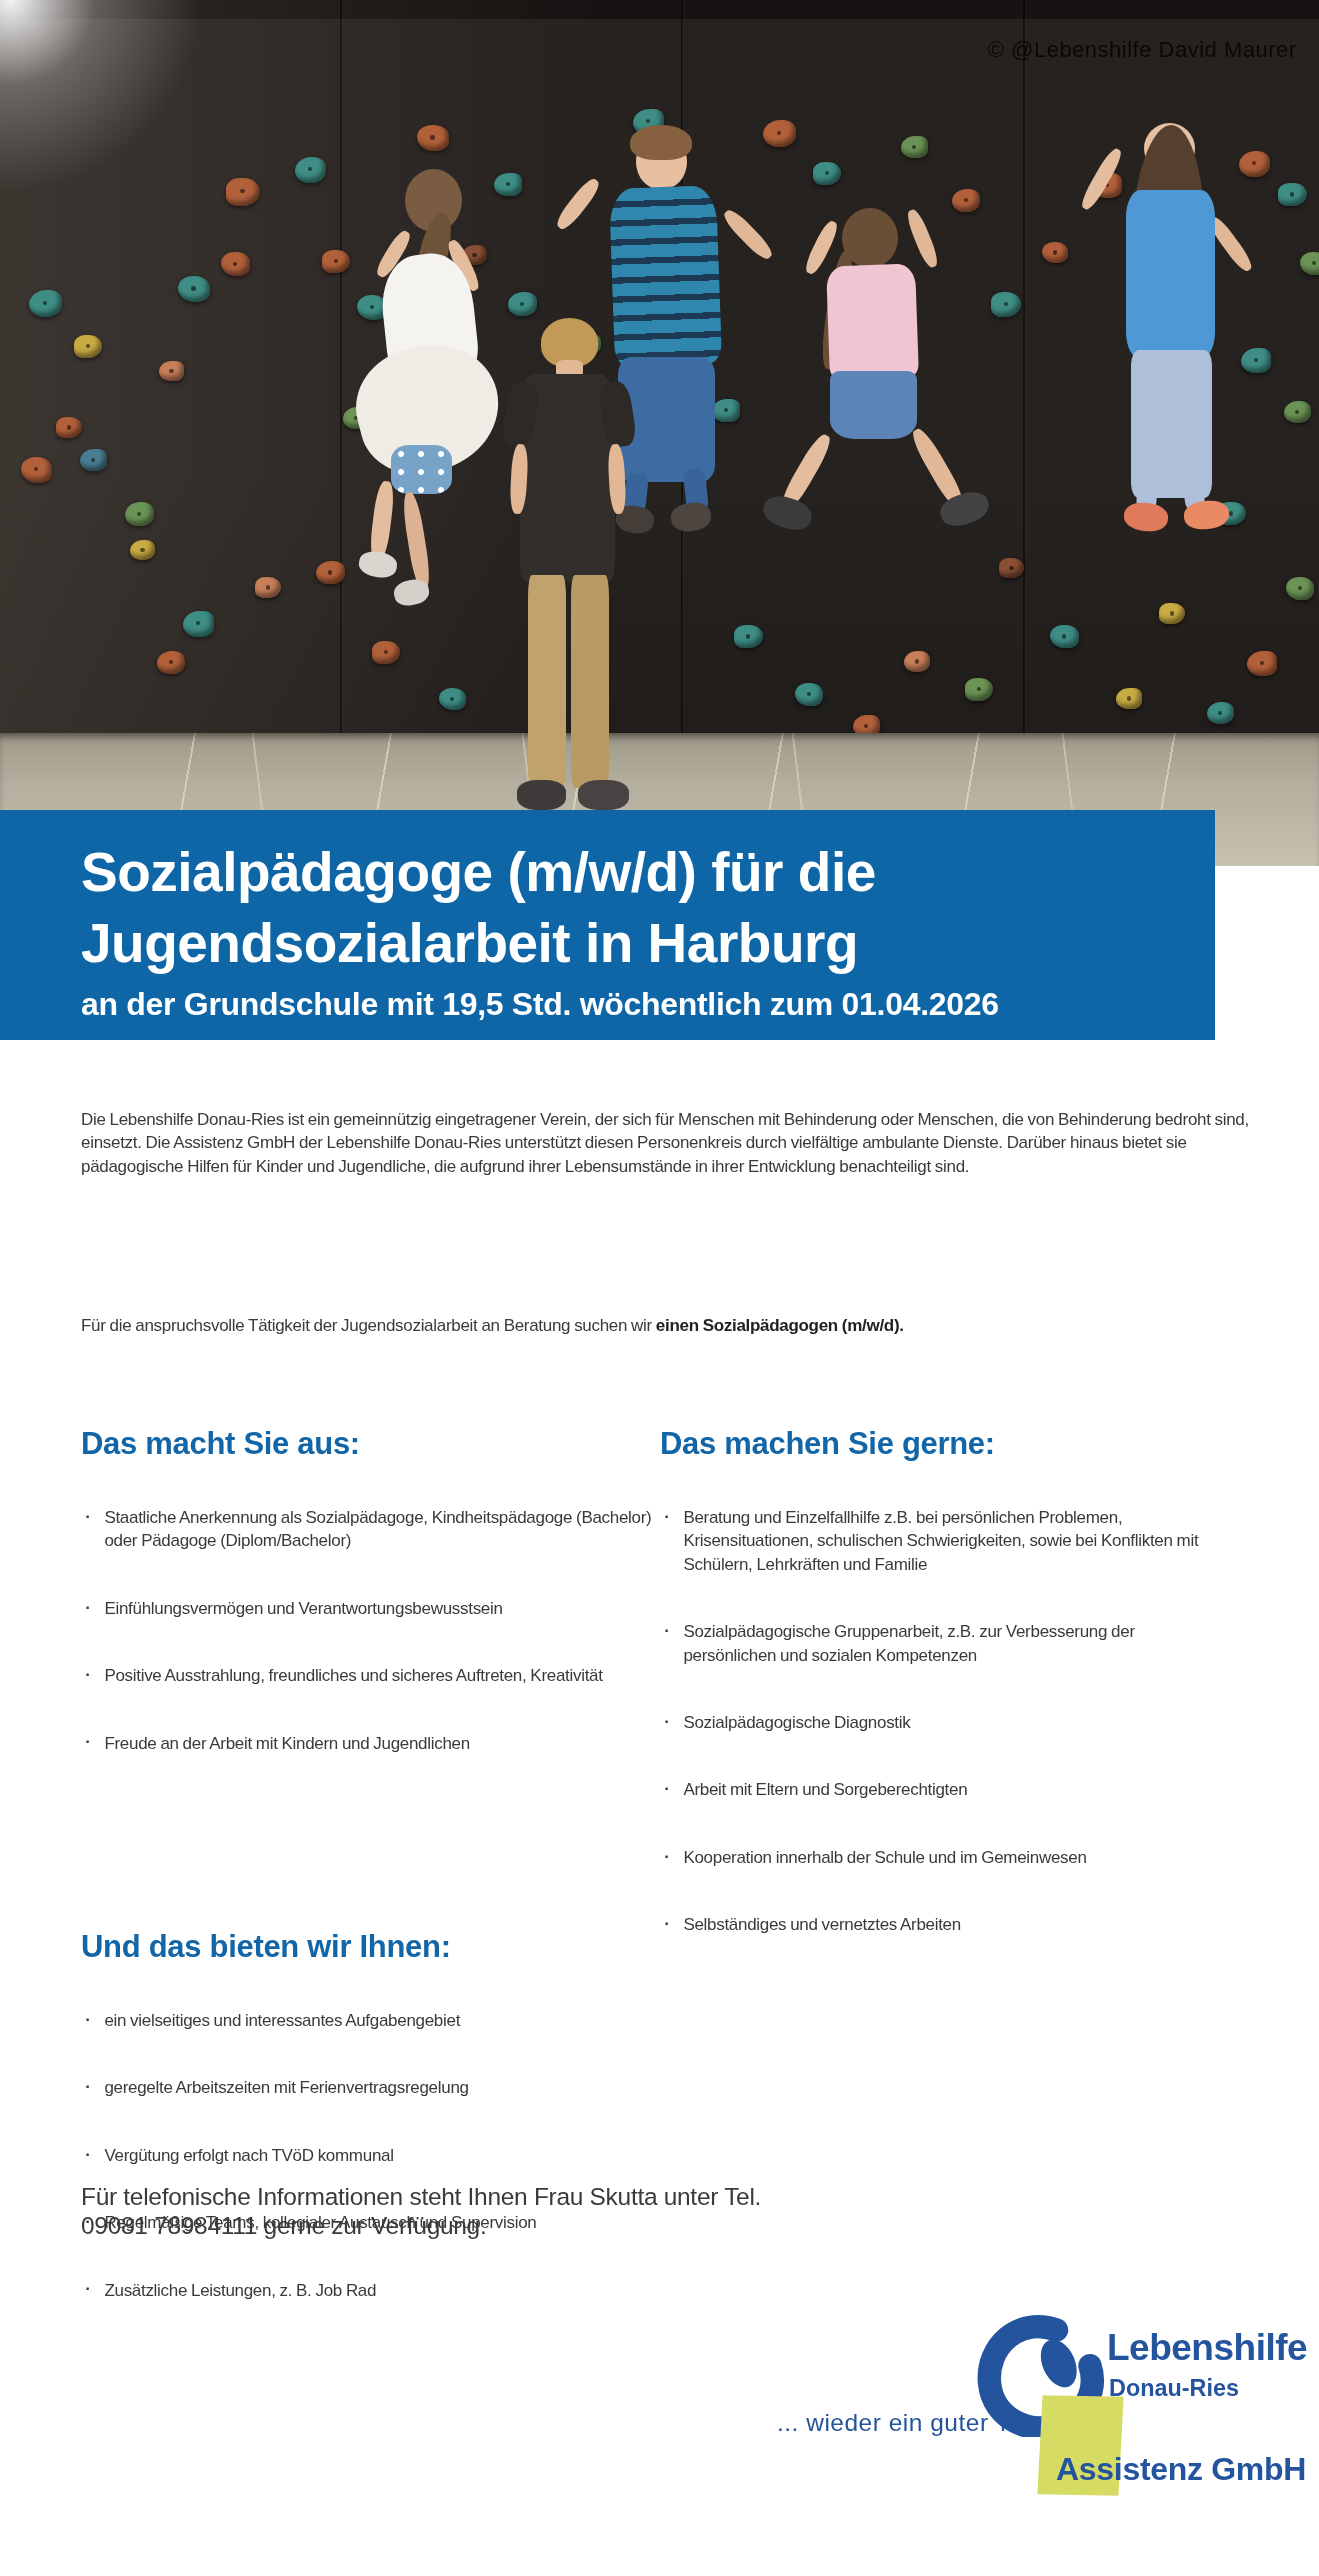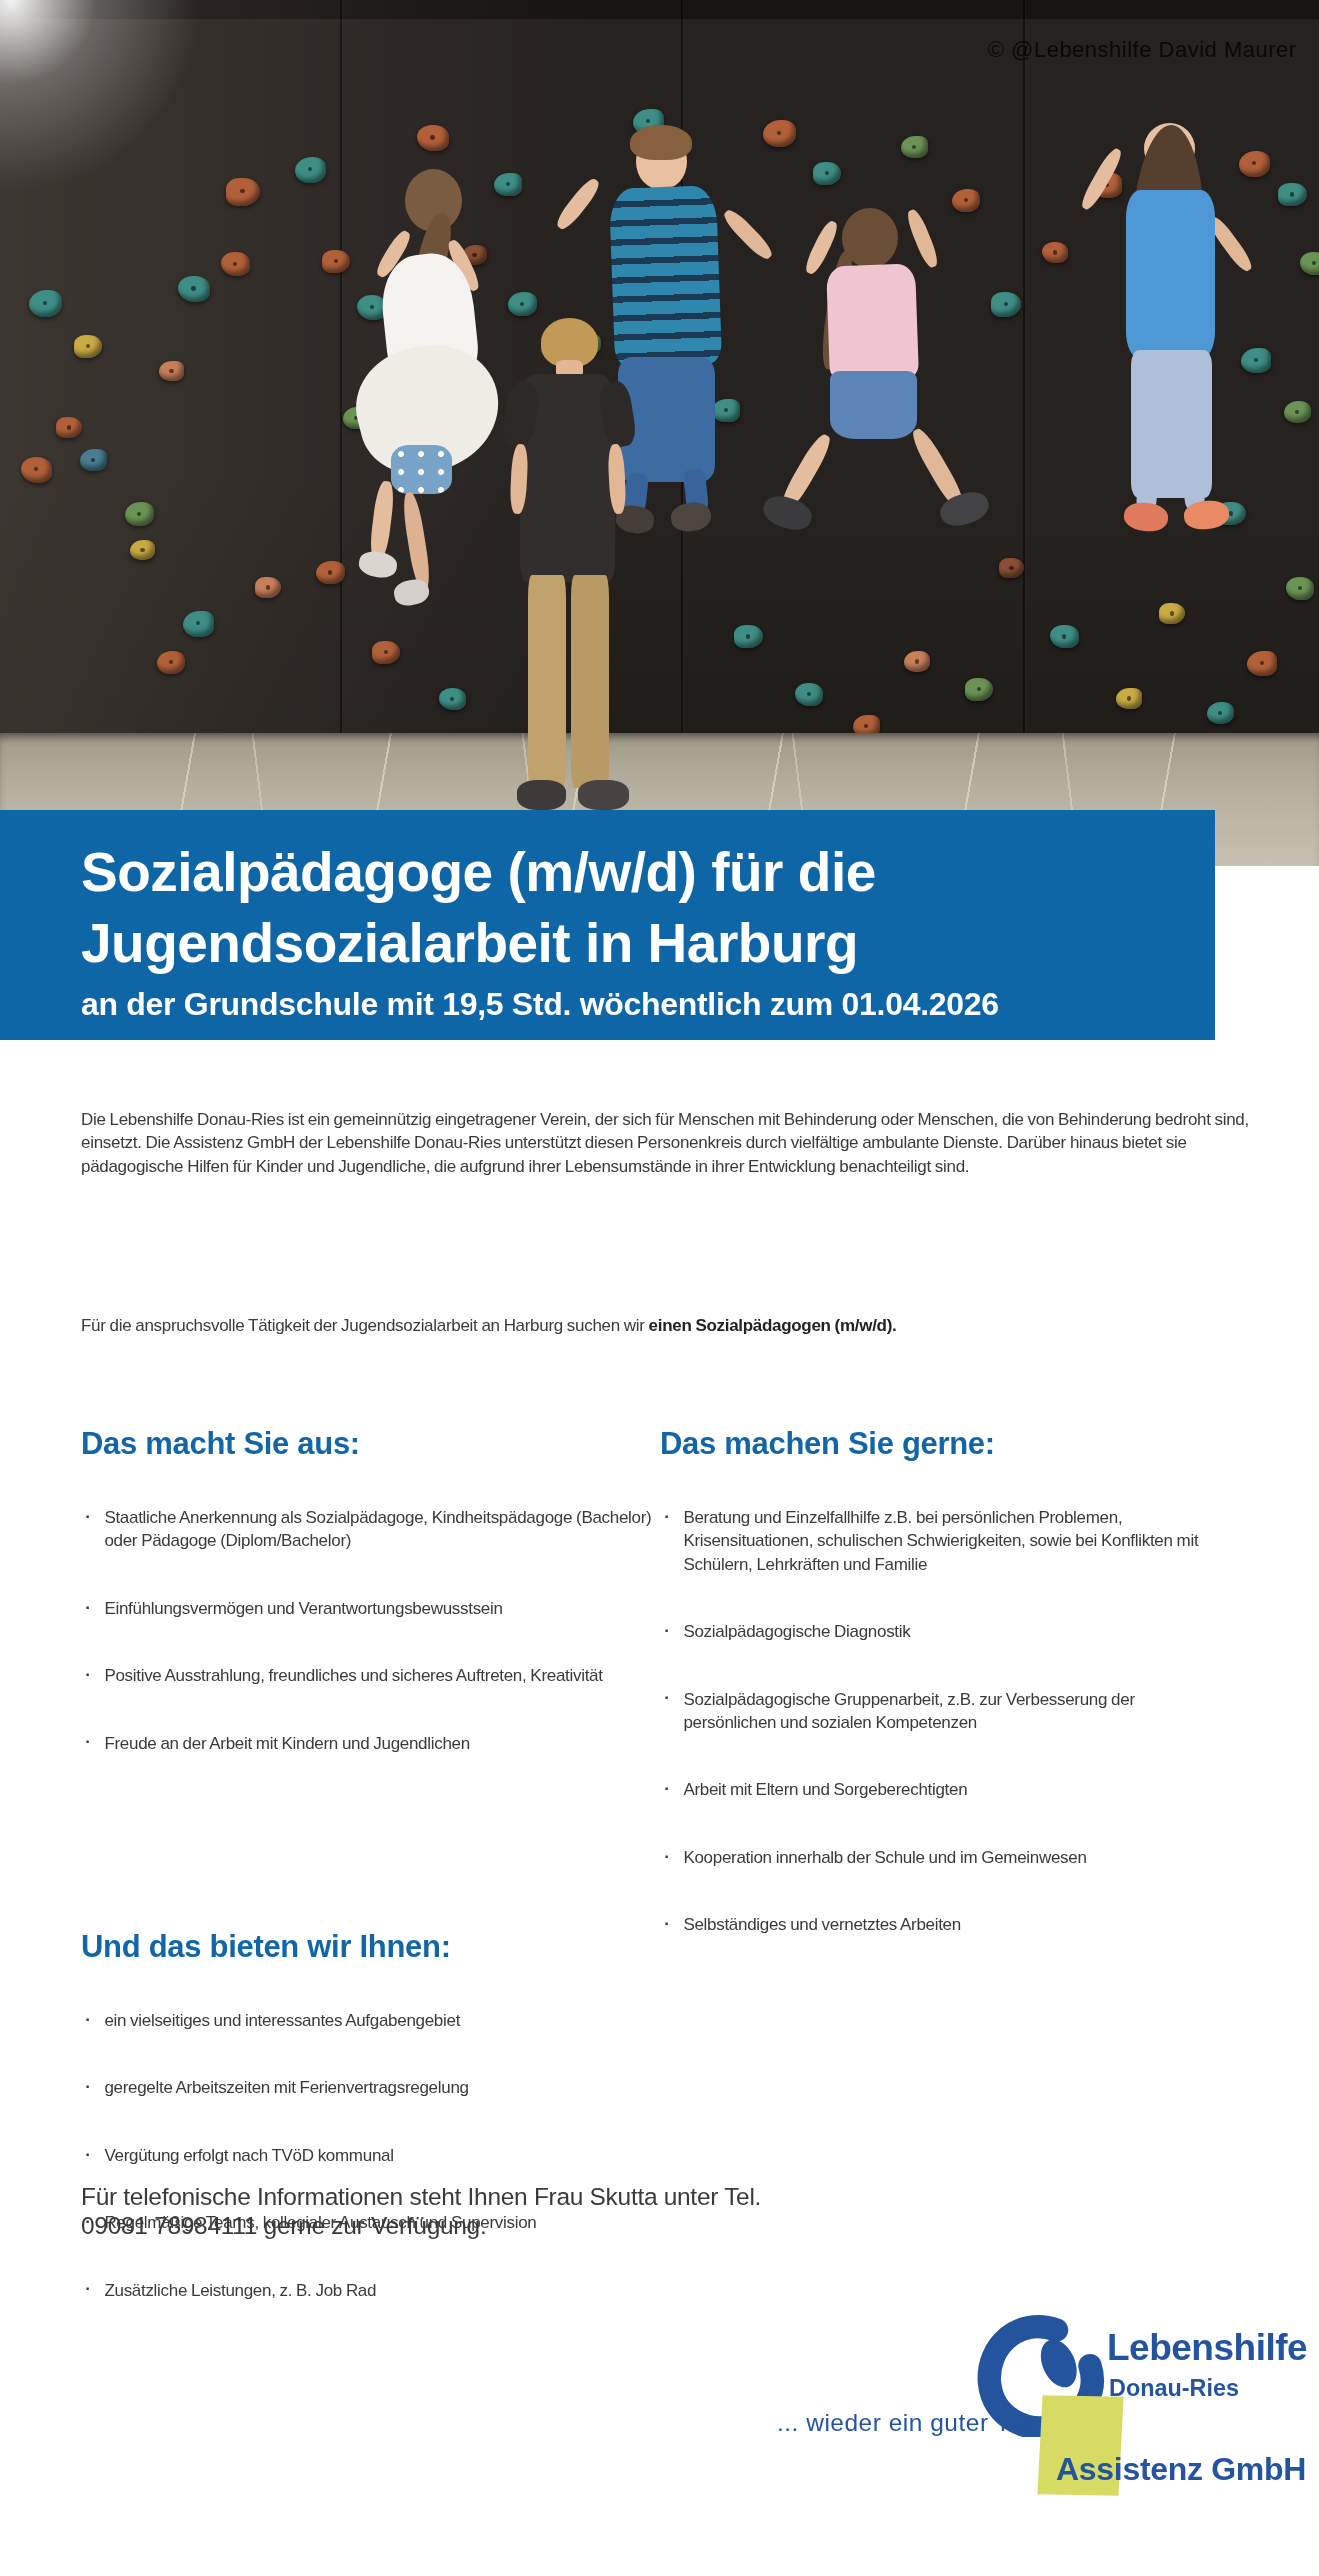--- a/index.html
+++ b/index.html
@@ -213,40 +213,40 @@
 
   <div class="banner">
     <div class="title">
       <div>Sozialpädagoge (m/w/d) für die</div>
       <div>Jugendsozialarbeit in Harburg</div>
     </div>
     <div class="subtitle">an der Grundschule mit 19,5 Std. wöchentlich zum 01.04.2026</div>
   </div>
 
   <p class="bodytext intro1">Die Lebenshilfe Donau-Ries ist ein gemeinnützig eingetragener Verein, der sich für Menschen mit Behinderung oder Menschen, die von Behinderung bedroht sind, einsetzt. Die Assistenz GmbH der Lebenshilfe Donau-Ries unterstützt diesen Personenkreis durch vielfältige ambulante Dienste. Darüber hinaus bietet sie pädagogische Hilfen für Kinder und Jugendliche, die aufgrund ihrer Lebensumstände in ihrer Entwicklung benachteiligt sind.</p>
-  <p class="bodytext intro2"><span>Für die anspruchsvolle Tätigkeit der Jugendsozialarbeit an Harburg suchen wir </span><b>einen Sozialpädagogen (m/w/d).</b></p>
+  <p class="bodytext intro2"><span>Für die anspruchsvolle Tätigkeit der Jugendsozialarbeit an Beratung suchen wir </span><b>einen Sozialpädagogen (m/w/d).</b></p>
 
   <div class="columns">
     <div class="col-left">
       <h2 class="sec-heading">Das macht Sie aus:</h2>
       <ul class="bullets bodytext">
 
       <li>Staatliche Anerkennung als Sozialpädagoge, Kindheitspädagoge (Bachelor) oder Pädagoge (Diplom/Bachelor)</li>
           <li>Einfühlungsvermögen und Verantwortungsbewusstsein</li>
           <li>Positive Ausstrahlung, freundliches und sicheres Auftreten, Kreativität</li>
           <li>Freude an der Arbeit mit Kindern und Jugendlichen</li>
         </ul>
     </div>
     <div class="col-right">
       <h2 class="sec-heading">Das machen Sie gerne:</h2>
       <ul class="bullets bodytext">
 
       <li>Beratung und Einzelfallhilfe z.B. bei persönlichen Problemen, Krisensituationen, schulischen Schwierigkeiten, sowie bei Konflikten mit Schülern, Lehrkräften und Familie</li>
+          <li>Sozialpädagogische Gruppenarbeit, z.B. zur Verbesserung der persönlichen und sozialen Kompetenzen</li>
           <li>Sozialpädagogische Diagnostik</li>
-          <li>Sozialpädagogische Gruppenarbeit, z.B. zur Verbesserung der persönlichen und sozialen Kompetenzen</li>
           <li>Arbeit mit Eltern und Sorgeberechtigten</li>
           <li>Kooperation innerhalb der Schule und im Gemeinwesen</li>
           <li>Selbständiges und vernetztes Arbeiten</li>
         </ul>
     </div>
   </div>
 
   <div class="offer">
     <h2 class="sec-heading">Und das bieten wir Ihnen:</h2>
     <ul class="bullets bodytext">

